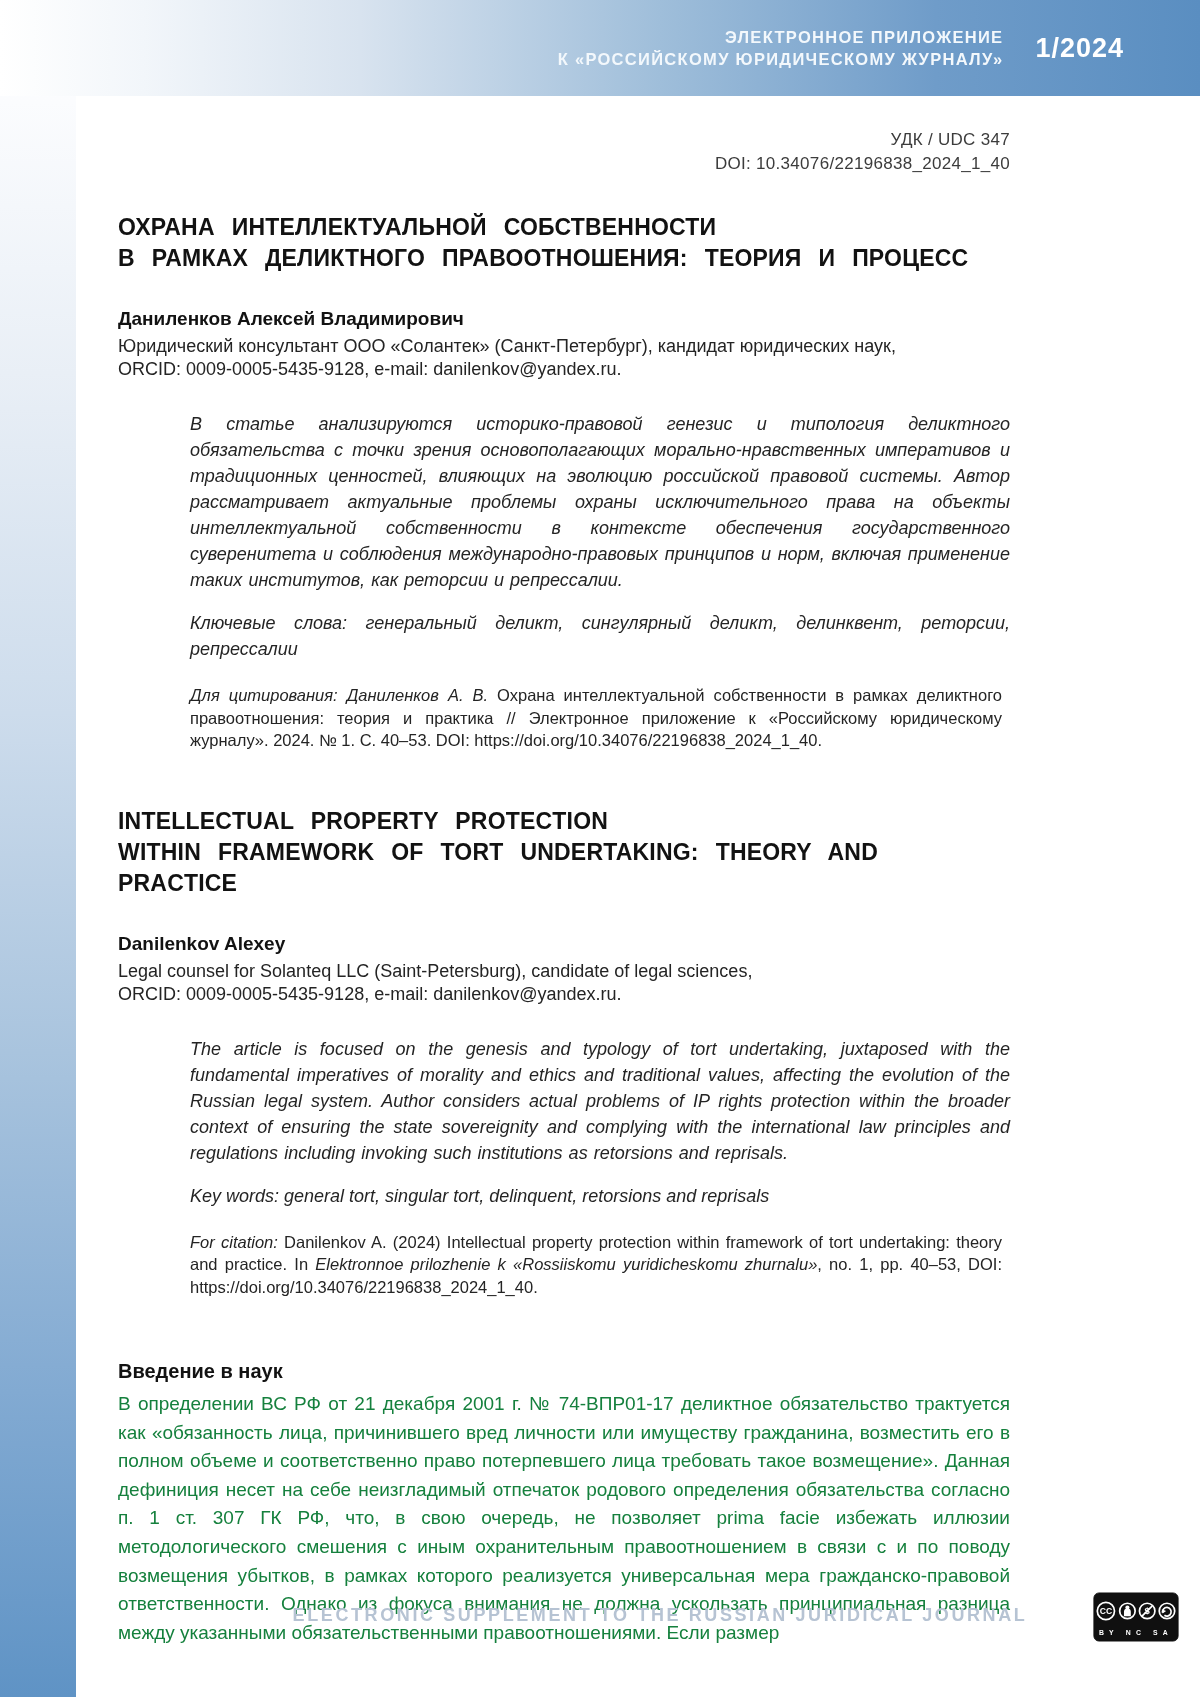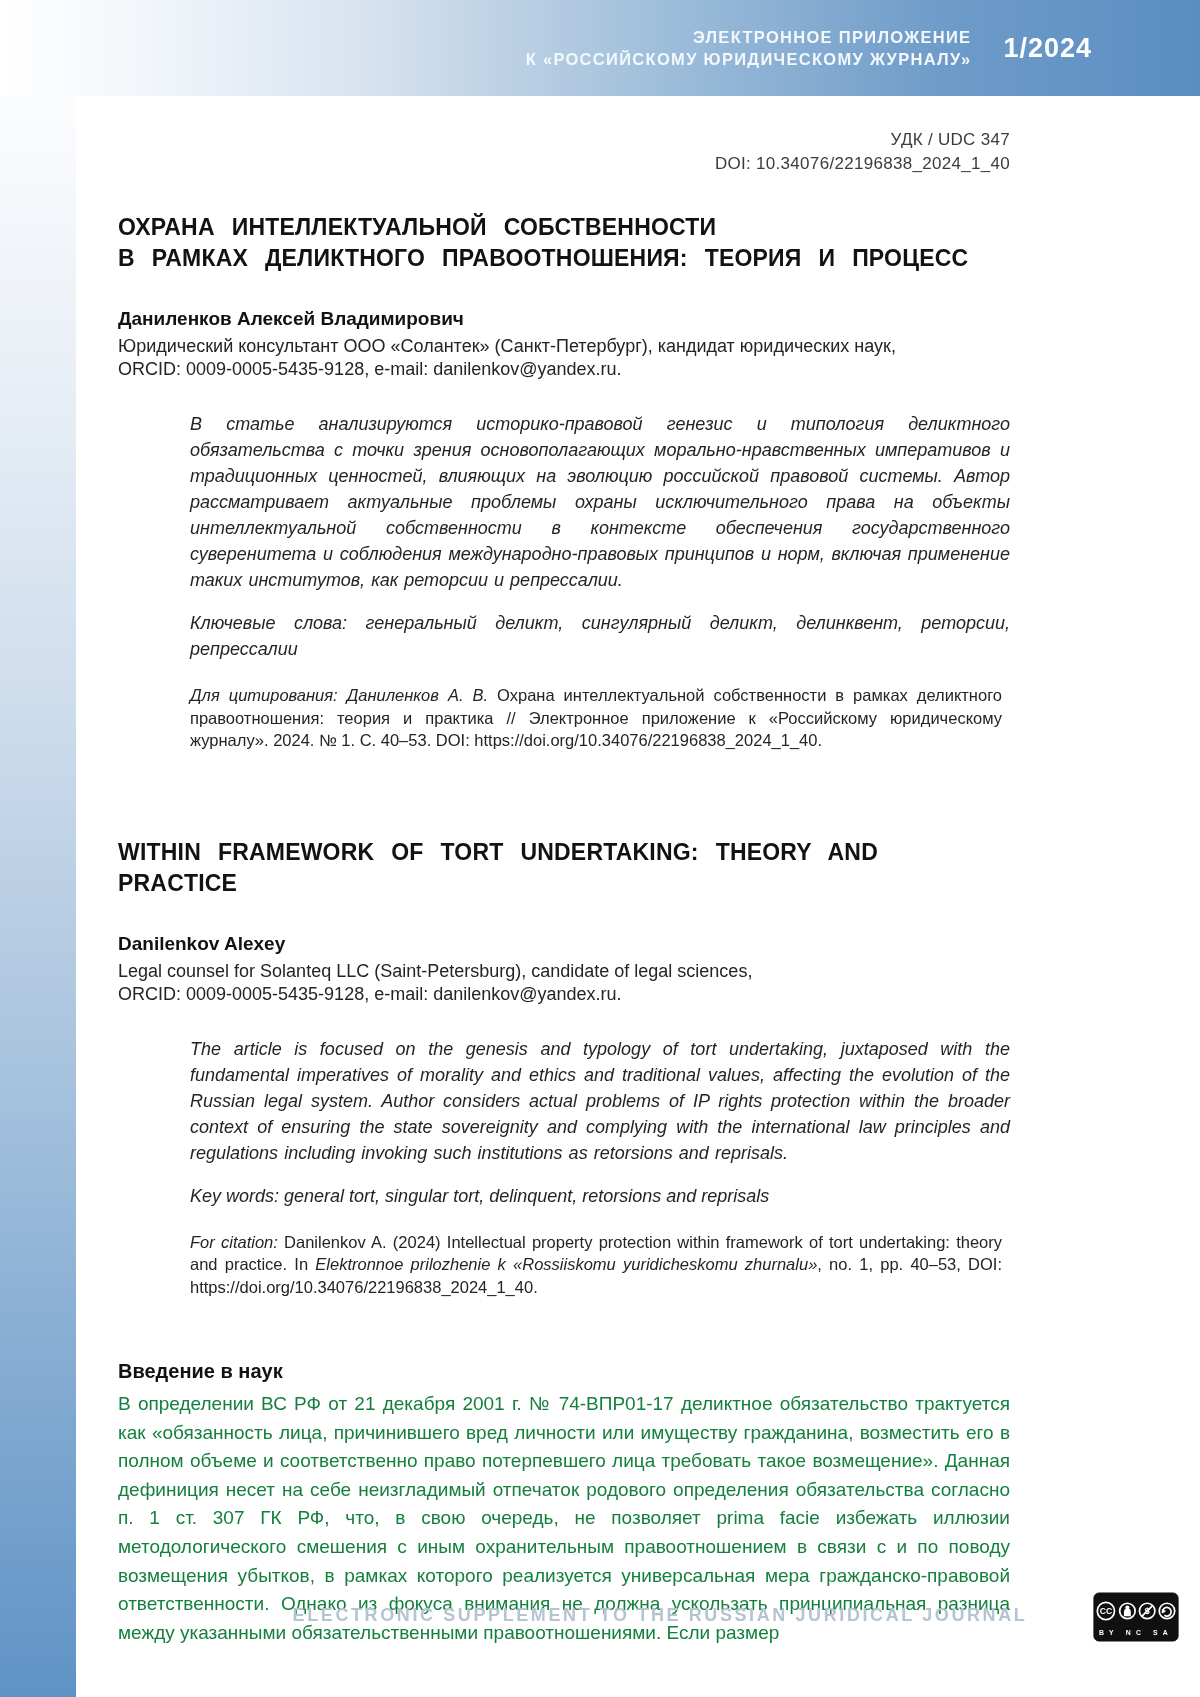--- a/index.html
+++ b/index.html
@@ -30,21 +30,21 @@
   .page-number{
     position:absolute;left:0;top:1598px;width:76px;
     text-align:center;
     font-size:23px;font-weight:700;color:#ffffff;
   }
   
   .header-bar{
     position:absolute;top:0;left:0;width:1200px;height:96px;
     background:linear-gradient(90deg,#ffffff 0%,#f2f6fa 12%,#d8e3ef 30%,#9fbeda 55%,#6f9cc9 78%,#5a8ec1 100%);
     display:flex;align-items:center;justify-content:flex-end;
-    box-sizing:border-box;padding-right:108px;
+    box-sizing:border-box;padding-right:76px;
     z-index:2;
   }
   .header-titles{
     text-align:right;
     font-size:16.5px;font-weight:700;color:#f3f8fc;
     letter-spacing:1.3px;line-height:22px;
   }
   .issue{
     margin-left:32px;
     font-size:27px;font-weight:700;color:#ffffff;letter-spacing:1px;
@@ -154,21 +154,21 @@
     </p>
 
     <p class="citation">
       <span class="it">Для цитирования:</span>
       <span class="it">Даниленков А. В.</span>
       <span>Охрана интеллектуальной собственности в рамках деликтного правоотношения: теория и практика // Электронное приложение к «Российскому юридическому журналу». 2024. № 1. С. 40–53. DOI: https://doi.org/10.34076/22196838_2024_1_40.</span>
     </p>
 
     <div class="en-block">
       <h2 class="doc-title">
-        <br>
+        <span>INTELLECTUAL PROPERTY PROTECTION</span><br>
         <span>WITHIN FRAMEWORK OF TORT UNDERTAKING: THEORY AND PRACTICE</span>
       </h2>
 
       <p class="author">Danilenkov Alexey</p>
 
       <p class="affil">
         <span>Legal counsel for Solanteq LLC (Saint-Petersburg), candidate of legal sciences,</span><br>
         <span>ORCID: 0009-0005-5435-9128, e-mail: danilenkov@yandex.ru.</span>
       </p>
 

